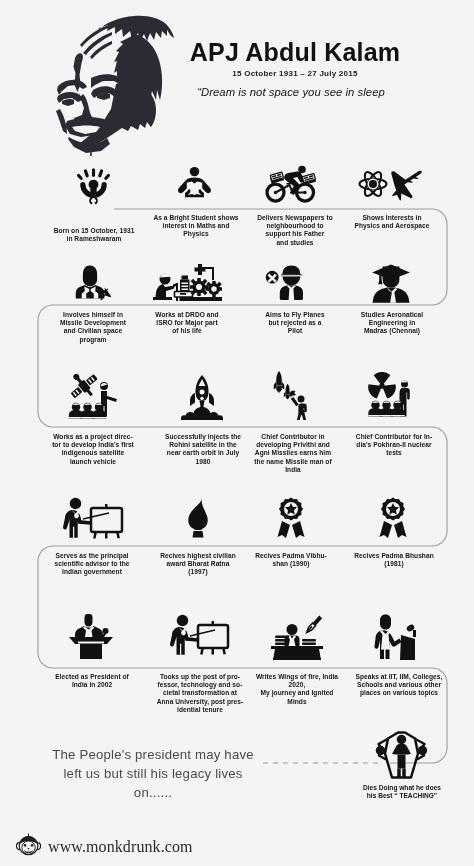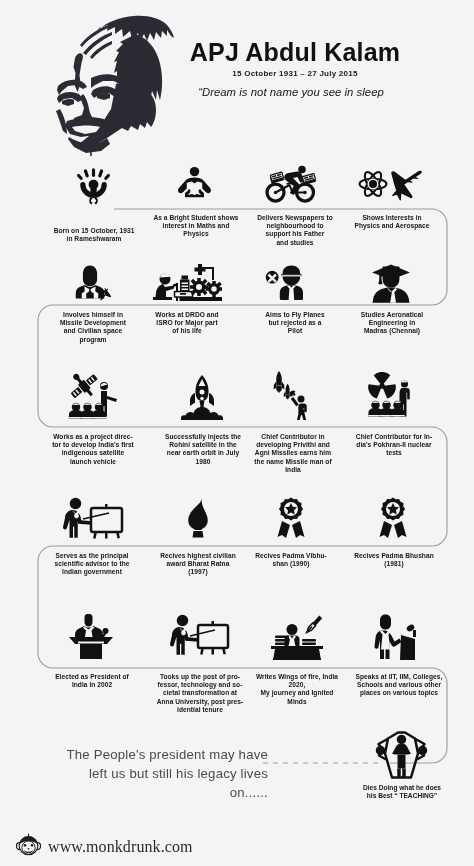--- a/index.html
+++ b/index.html
@@ -24,21 +24,21 @@
   
   #connector{left:0;top:150px;width:474px;height:640px;overflow:visible;}
 
   
   .item{position:absolute;}
   .icon{position:absolute;}
   .cap{position:absolute;text-align:center;font-size:6.6px;font-weight:700;
        line-height:8.2px;color:#161616;letter-spacing:0.05px;white-space:pre-line;}
 
   
-  #closing{left:38px;top:745px;width:230px;text-align:right;
+  #closing{left:38px;top:745px;width:230px;text-align:center;
            font-size:13.2px;font-weight:400;line-height:19px;color:#4a4a4a;
            white-space:pre-line;letter-spacing:0.2px;}
   #finalicon{left:372px;top:727px;width:58px;height:52px;}
   #finalcap{left:340px;top:784px;width:124px;text-align:center;
             font-size:6.6px;font-weight:700;line-height:8.4px;color:#161616;
             white-space:pre-line;}
 
   
   #footlogo{left:16px;top:832px;width:25px;height:25px;}
   #footurl{left:48px;top:838px;font-size:16px;color:#2a2a2a;
@@ -83,21 +83,21 @@
         <path d="M26 117 c10 -2 20 -2 28 0 l-4 5 l-11 2 l-10 -3z" fill="#f4f4f4"></path>
 
         <path d="M23 127 c9 6 21 8 32 5 l6 -4 l3 6 l-9 7 l-15 2 l-12 -6 l-6 -8z"></path>
 
         <path d="M44 141 l1.6 0 l1 19 l-1.6 0z"></path>
       </g>
     </svg>
     <div class="abs" id="title">APJ Abdul Kalam</div>
     <div class="abs" id="dates">15 October 1931 – 27 July 2015</div>
     <div class="abs" id="quote">
-      <div>“Dream is not name you see in sleep</div>
+      <div>“Dream is not space you see in sleep</div>
     </div>
   </div>
 
   <svg class="abs" id="connector" viewBox="0 0 474 640">
     <path d="M114 59 H432 a15 15 0 0 1 15 15 V140 a15 15 0 0 1 -15 15 H53 a15 15 0 0 0 -15 15 V262 a15 15 0 0 0 15 15 H432 a15 15 0 0 1 15 15 V381 a15 15 0 0 1 -15 15 H53 a15 15 0 0 0 -15 15 V503 a15 15 0 0 0 15 15 H432 a15 15 0 0 1 15 15 V598 a15 15 0 0 1 -15 15 H390" fill="none" stroke="#9b9b9b" stroke-width="1.1"></path>
     <path d="M378 613 H258" fill="none" stroke="#9b9b9b" stroke-width="1.1" stroke-dasharray="5 5"></path>
   </svg>
 
   <div class="abs item" style="left:0;top:0">
     <svg class="abs icon" style="left:76px;top:166px;width:35px;height:41px" viewBox="0 0 100 117">

